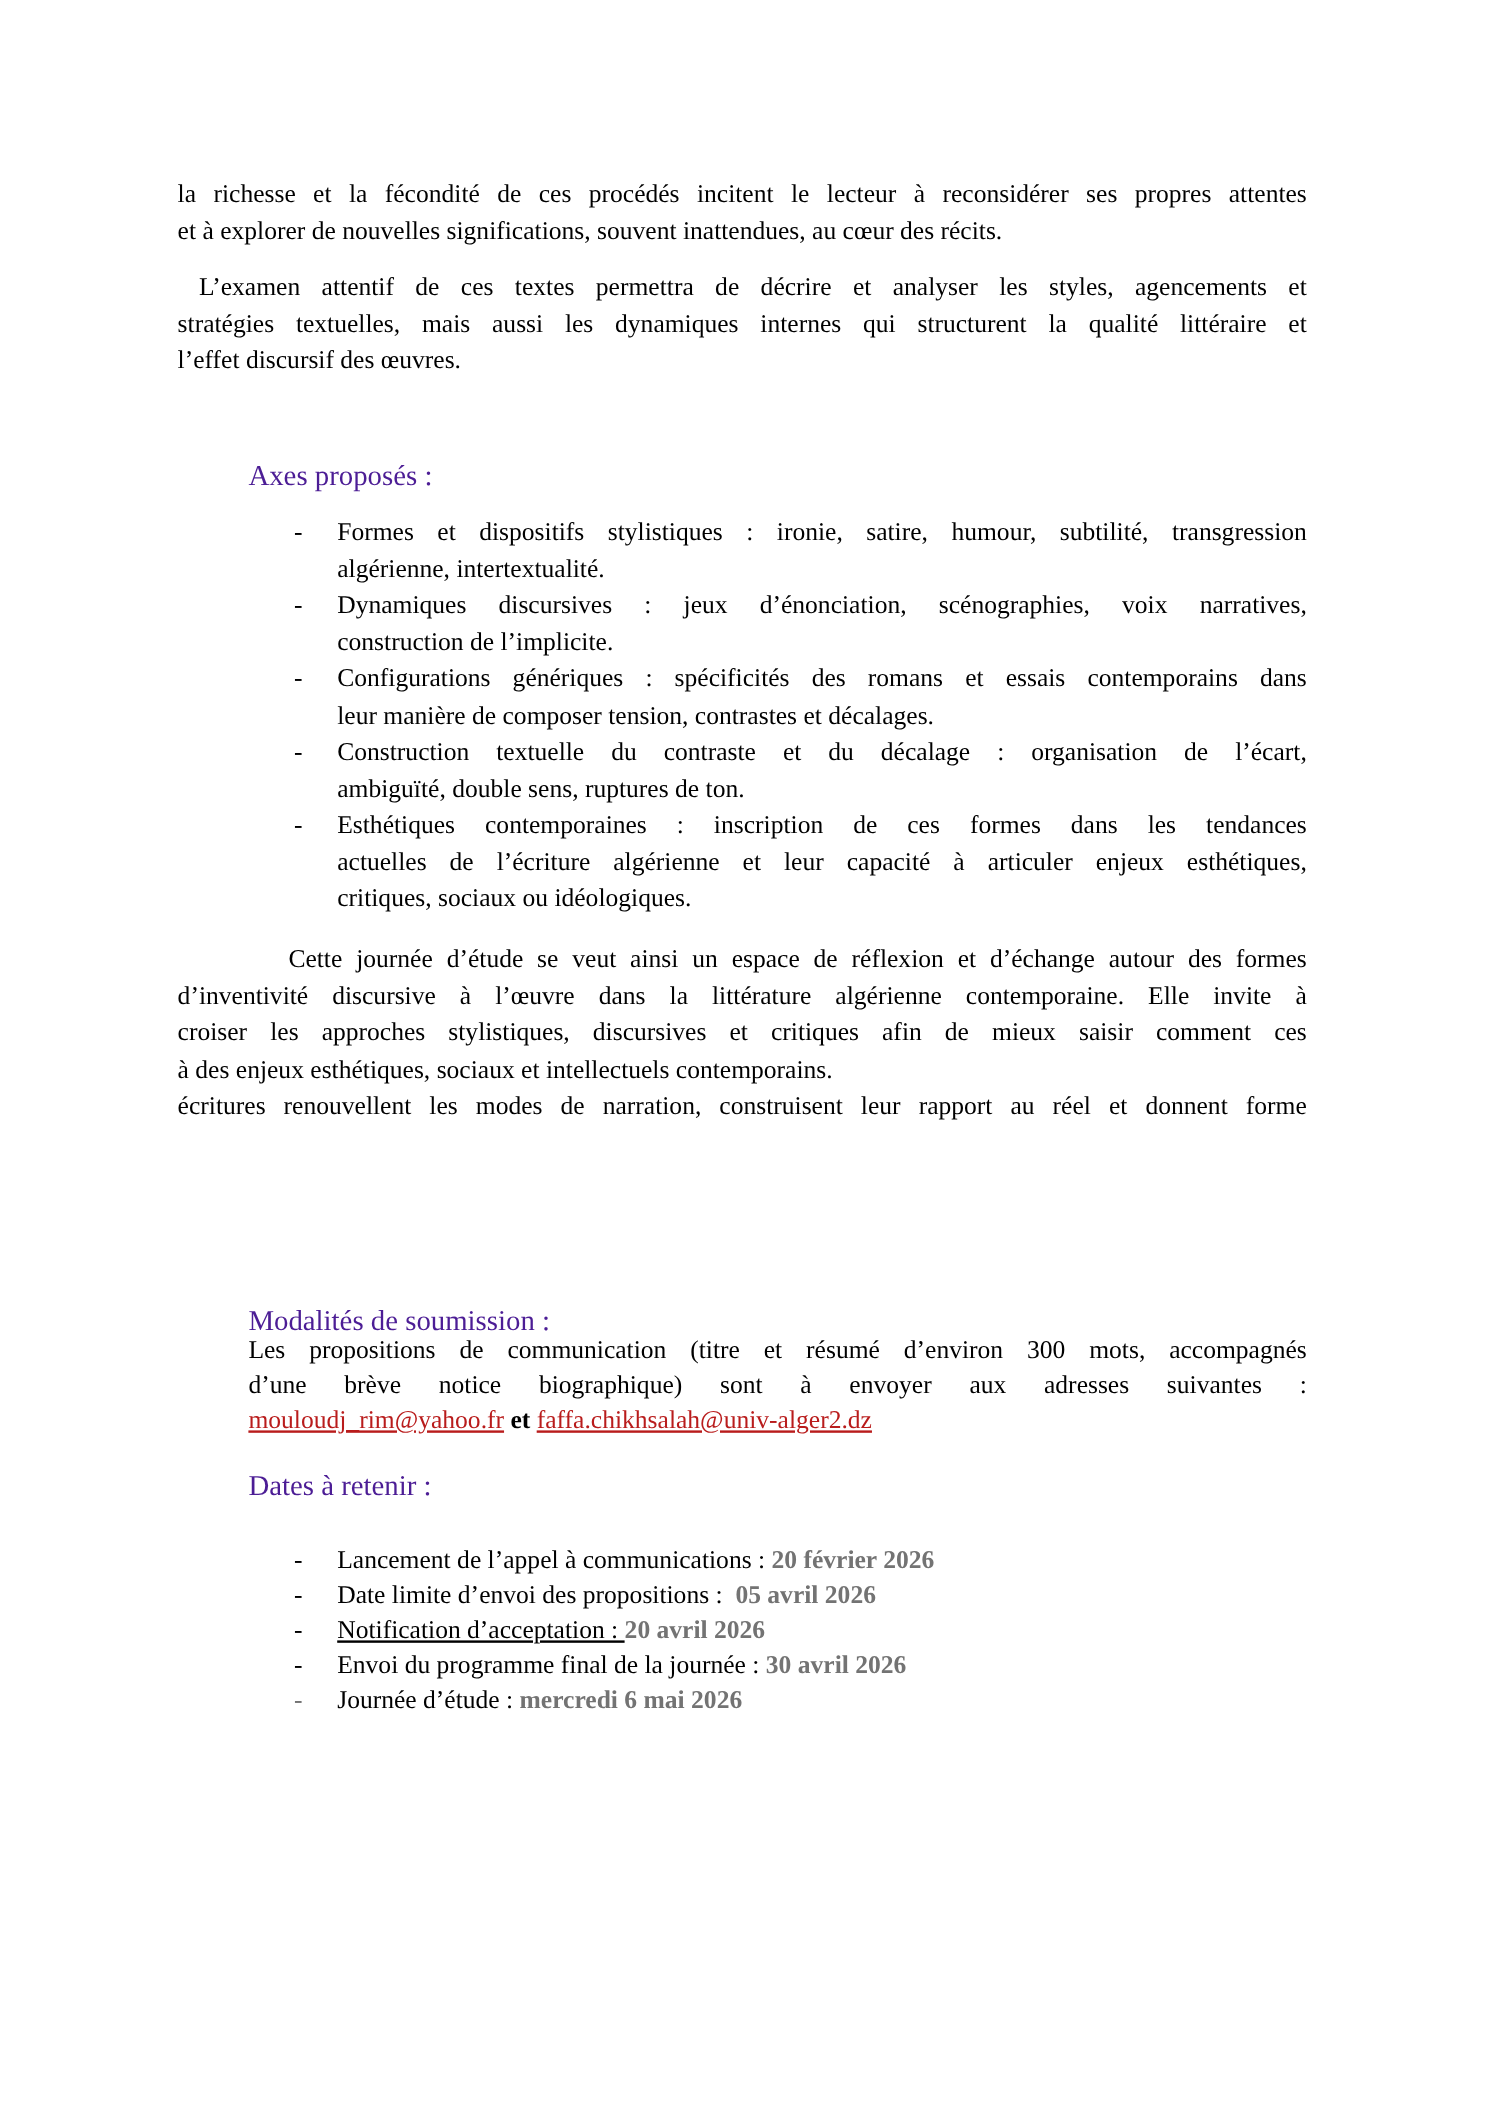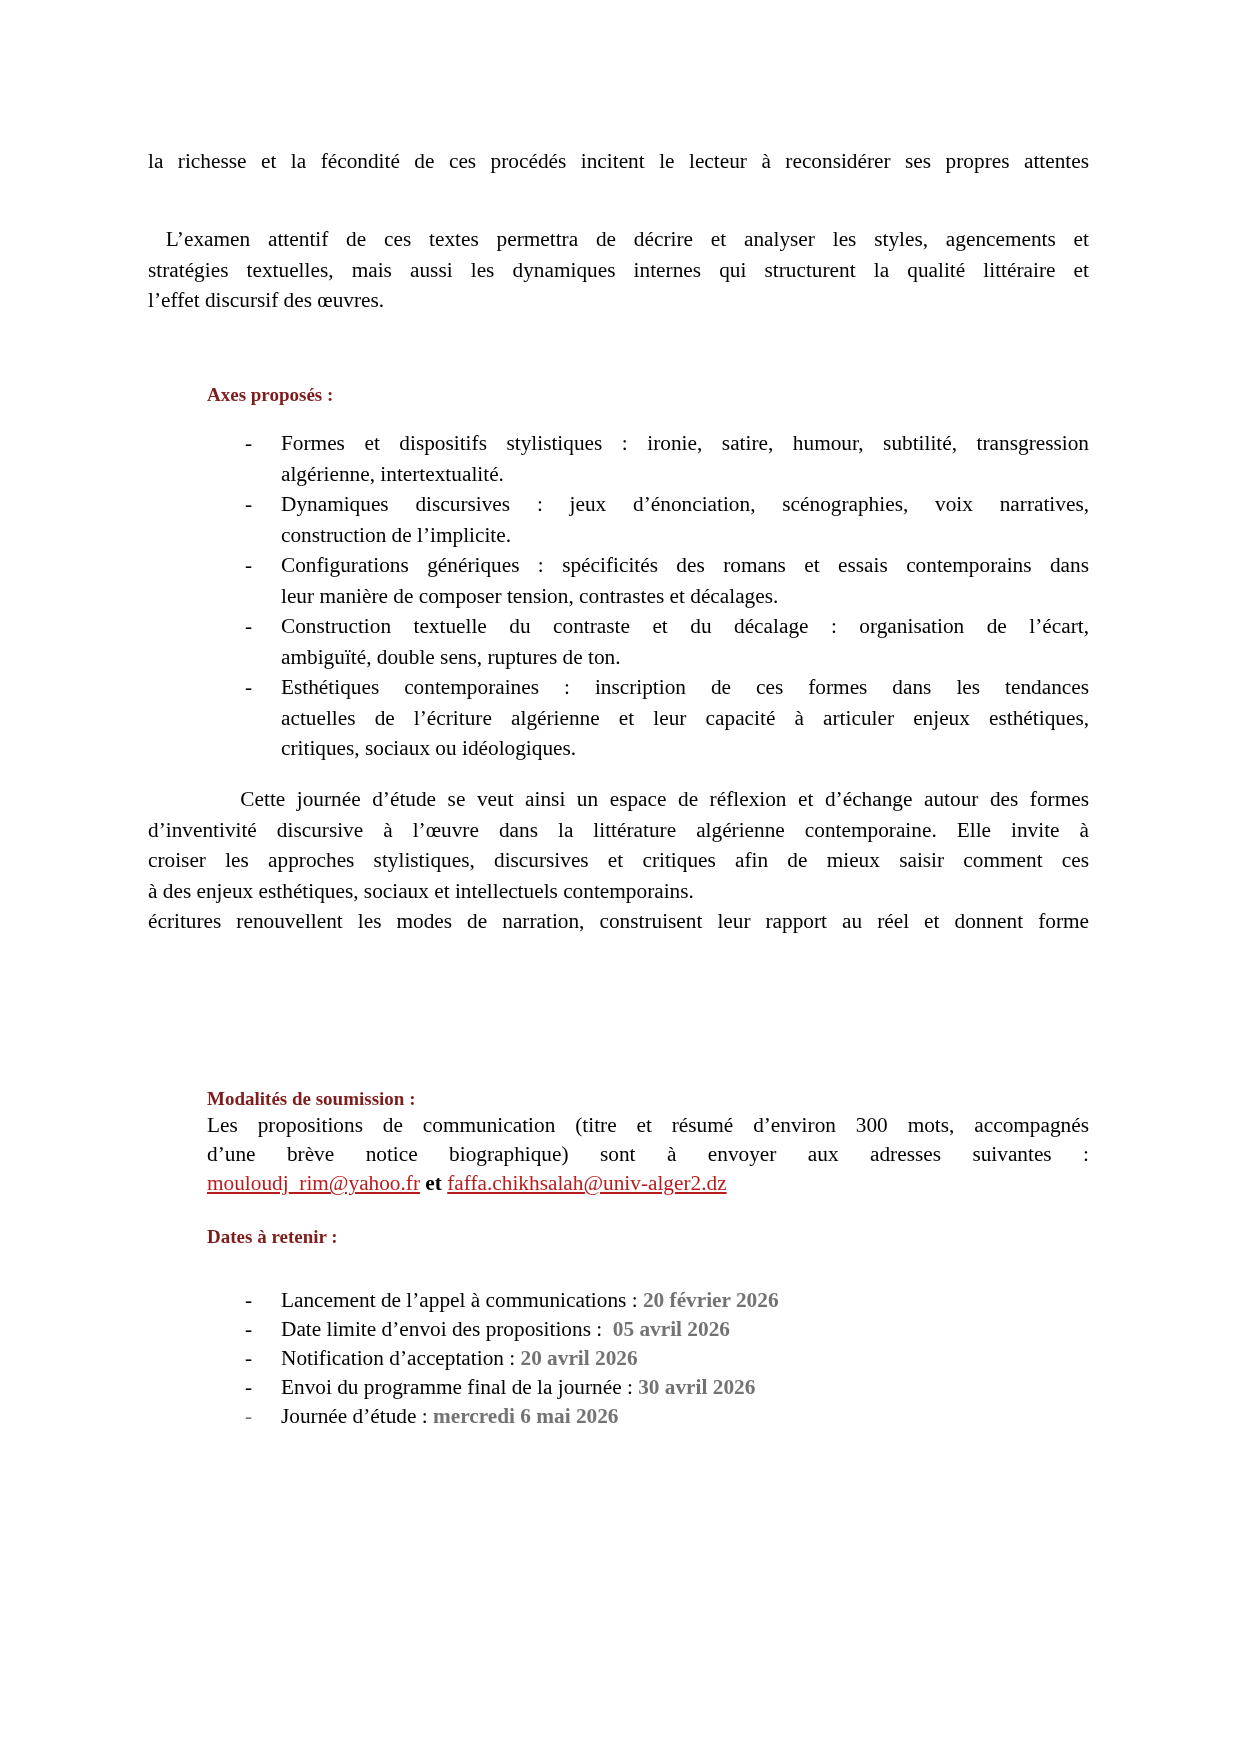--- a/index.html
+++ b/index.html
@@ -3,22 +3,22 @@
 <meta charset="utf-8">
 <style>
   html, body { margin: 0; padding: 0; background: #ffffff; }
   body { width: 1241px; height: 1755px; position: relative; overflow: hidden;
          font-family: "Liberation Serif", "DejaVu Serif", serif; color: #000; }
   .page { position: absolute; left: 0; top: 0; width: 1241px; height: 1415px; }
   .p { position: absolute; left: 148px; width: 941px; font-size: 21.3px; line-height: 30.5px;
        text-align: justify; margin: 0; }
   .p .line { display: block; text-align: justify; text-align-last: justify; white-space: nowrap; }
   .p .line.last { text-align-last: left; }
-  .heading { position: absolute; left: 207px; margin: 0; font-weight: bold; font-size: 19px;
-             color: #7f1d1d; }
+  .heading { position: absolute; left: 207px; margin: 0; font-weight: normal; font-size: 24px;
+             color: #4c1d95; }
   .list { position: absolute; left: 245px; width: 844px; margin: 0; padding: 0; list-style: none;
           font-size: 21.3px; line-height: 30.5px; }
   .list li { position: relative; padding-left: 36px; }
   .list li .dash { position: absolute; left: 0; top: 0; }
   .list li .txt .line { display: block; text-align: justify; text-align-last: justify; white-space: nowrap; }
   .list li .txt .line.last { text-align-last: left; }
   .accent { color: #737373; font-weight: bold; }
   .dash.accent { font-weight: normal; }
   a.mail { color: #b91c1c; text-decoration: underline; }
   .mod { position: absolute; left: 207px; width: 882px; font-size: 21.3px; line-height: 29px; margin: 0; }
@@ -28,20 +28,21 @@
   .dates li { position: relative; padding-left: 36px; white-space: nowrap; }
   .dates li .dash { position: absolute; left: 0; }
 </style>
 </head>
 <body>
 
 <div class="page">
 
   <p class="p" style="top:146px;">
     <span class="line">la richesse et la fécondité de ces procédés incitent le lecteur à reconsidérer ses propres attentes</span>
+    <span class="line last">et à explorer de nouvelles significations, souvent inattendues, au cœur des récits.</span>
   </p>
 
   <p class="p" style="top:224px;">
     <span class="line" style="white-space:pre;"> L’examen attentif de ces textes permettra de décrire et analyser les styles, agencements et</span>
     <span class="line">stratégies textuelles, mais aussi les dynamiques internes qui structurent la qualité littéraire et</span>
     <span class="line last">l’effet discursif des œuvres.</span>
   </p>
 
   <h2 class="heading" style="top:384px;">Axes proposés :</h2>
 
@@ -108,21 +109,21 @@
     <li>
       <span class="dash">-</span>
       <span style="white-space:pre;">Lancement de l’appel à communications : </span><span class="accent">20 février 2026</span>
     </li>
     <li>
       <span class="dash">-</span>
       <span style="white-space:pre;">Date limite d’envoi des propositions :  </span><span class="accent">05 avril 2026</span>
     </li>
     <li>
       <span class="dash">-</span>
-      <span style="white-space:pre;">Notification d’acceptation : </span><span class="accent">20 avril 2026</span>
+      <span style="white-space:pre;text-decoration:underline;">Notification d’acceptation : </span><span class="accent">20 avril 2026</span>
     </li>
     <li>
       <span class="dash">-</span>
       <span style="white-space:pre;">Envoi du programme final de la journée : </span><span class="accent">30 avril 2026</span>
     </li>
     <li>
       <span class="dash accent">-</span>
       <span style="white-space:pre;text-align:right;">Journée d’étude : </span><span class="accent">mercredi 6 mai 2026</span>
     </li>
   </ul>

